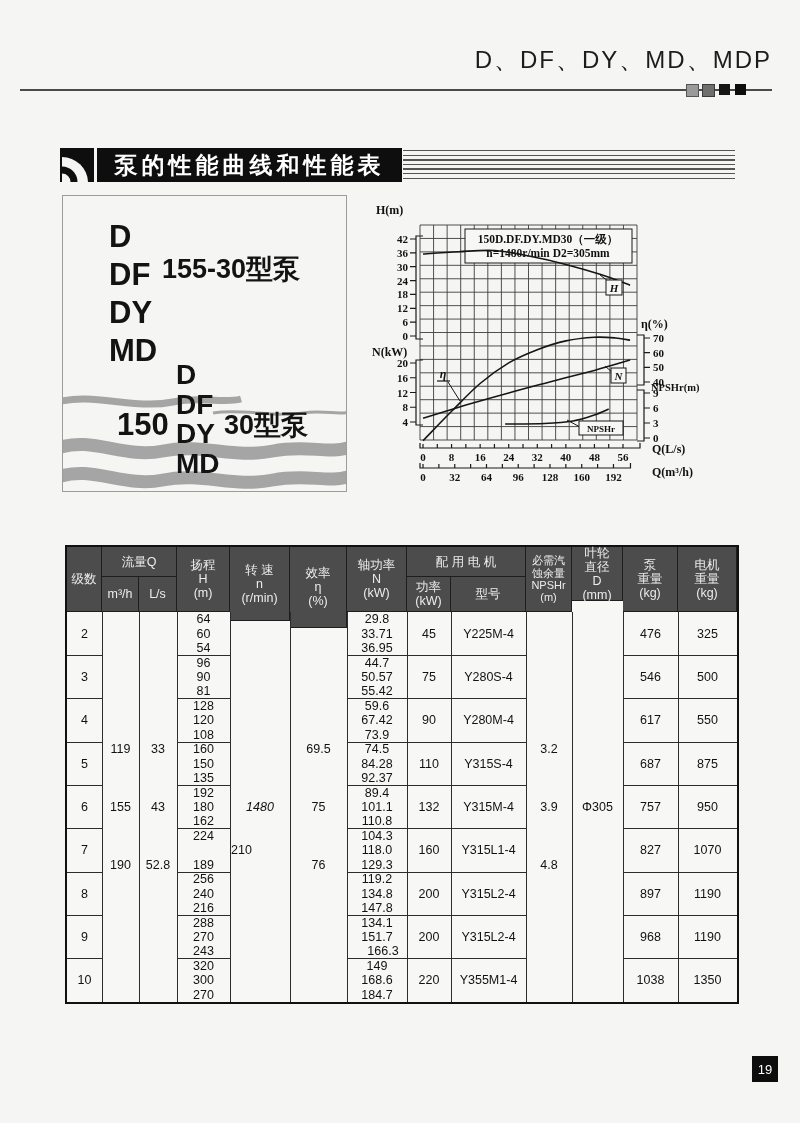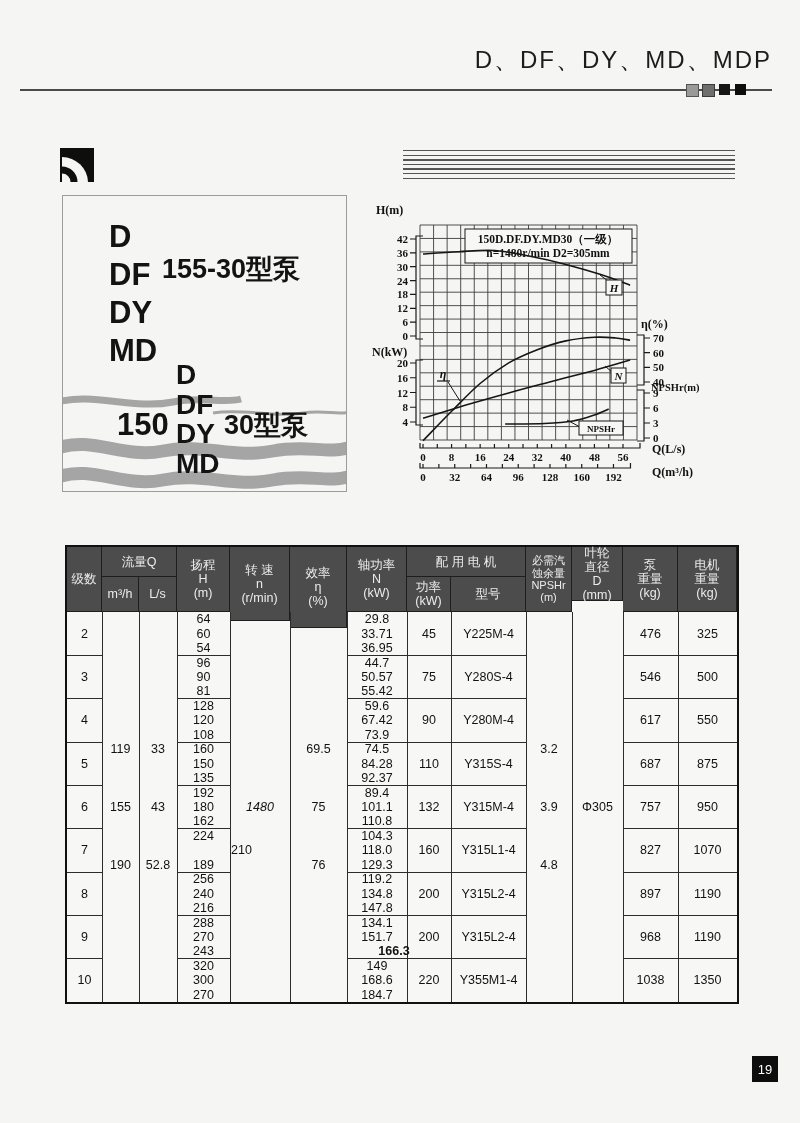--- a/index.html
+++ b/index.html
@@ -62,20 +62,21 @@
     <span class="sq sq4"></span>
   </div>
 
   <div class="banner-icon">
     <svg width="34" height="34" viewBox="0 0 34 34">
       <rect x="0" y="0" width="34" height="34" fill="#0e0e0e"></rect>
       <path d="M2,34 L2,9 A26,26 0 0 1 28,34 Z" fill="#f5f5f3"></path>
       <path d="M2,22 A12,12 0 0 1 14,34" fill="none" stroke="#0e0e0e" stroke-width="7"></path>
     </svg>
   </div>
+  <div class="banner-bar">泵的性能曲线和性能表</div>
   <div class="banner-stripes"></div>
 
   <div class="model-box">
     <svg class="waves" width="283" height="295" viewBox="0 0 283 295">
       <path d="M-5,206 C30,196 70,214 110,206 C140,200 160,208 178,203" fill="none" stroke="#a5a5a5" stroke-width="7"></path>
       <path d="M150,217 C180,212 210,222 240,217 C260,214 275,219 288,216" fill="none" stroke="#a5a5a5" stroke-width="3"></path>
       <path d="M-5,252 C30,240 60,263 100,255 C140,247 170,263 210,255 C245,248 265,259 288,251" fill="none" stroke="#a5a5a5" stroke-width="13"></path>
       <path d="M-5,281 C30,269 60,292 100,284 C140,276 170,292 210,284 C245,277 265,288 288,280" fill="none" stroke="#a5a5a5" stroke-width="13"></path>
       <path d="M-5,305 C30,295 60,313 100,307 C140,301 170,313 210,307 C245,301 265,309 288,304" fill="none" stroke="#a5a5a5" stroke-width="11"></path>
     </svg>
@@ -356,21 +357,21 @@
       <span class="tval" style="left: 17.5px; top: 390px;">9</span>
       <span class="tval" style="left: 362px; top: 390px;">200</span>
       <span class="tval" style="left: 421.5px; top: 390px;">Y315L2-4</span>
       <span class="tval" style="left: 583.5px; top: 390px;">968</span>
       <span class="tval" style="left: 640.5px; top: 390px;">1190</span>
       <span class="tval" style="left: 136.5px; top: 375.556px;">288</span>
       <span class="tval" style="left: 136.5px; top: 390px;">270</span>
       <span class="tval" style="left: 136.5px; top: 404.444px;">243</span>
       <span class="tval" style="left: 310px; top: 375.556px;">134.1</span>
       <span class="tval" style="left: 310px; top: 390px;">151.7</span>
-      <span class="tval" style="left: 327px; top: 404.444px; font-weight: bold;">166.3</span>
+      <span class="tval" style="left: 316px; top: 404.444px;">166.3</span>
       <span class="tval" style="left: 17.5px; top: 433.333px;">10</span>
       <span class="tval" style="left: 362px; top: 433.333px;">220</span>
       <span class="tval" style="left: 421.5px; top: 433.333px;">Y355M1-4</span>
       <span class="tval" style="left: 583.5px; top: 433.333px;">1038</span>
       <span class="tval" style="left: 640.5px; top: 433.333px;">1350</span>
       <span class="tval" style="left: 136.5px; top: 418.889px;">320</span>
       <span class="tval" style="left: 136.5px; top: 433.333px;">300</span>
       <span class="tval" style="left: 136.5px; top: 447.778px;">270</span>
       <span class="tval" style="left: 310px; top: 418.889px;">149</span>
       <span class="tval" style="left: 310px; top: 433.333px;">168.6</span>

